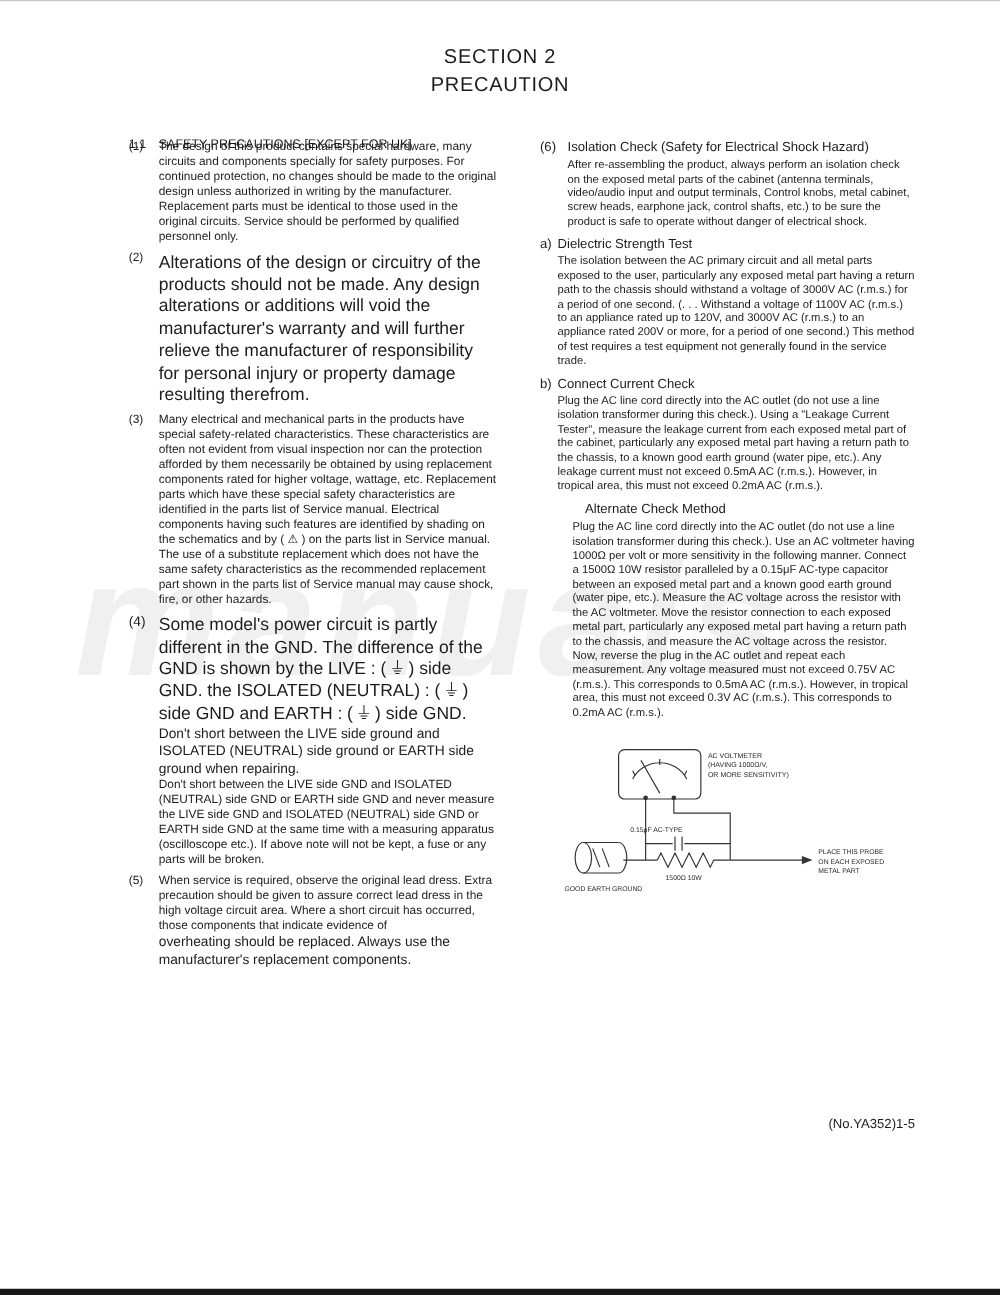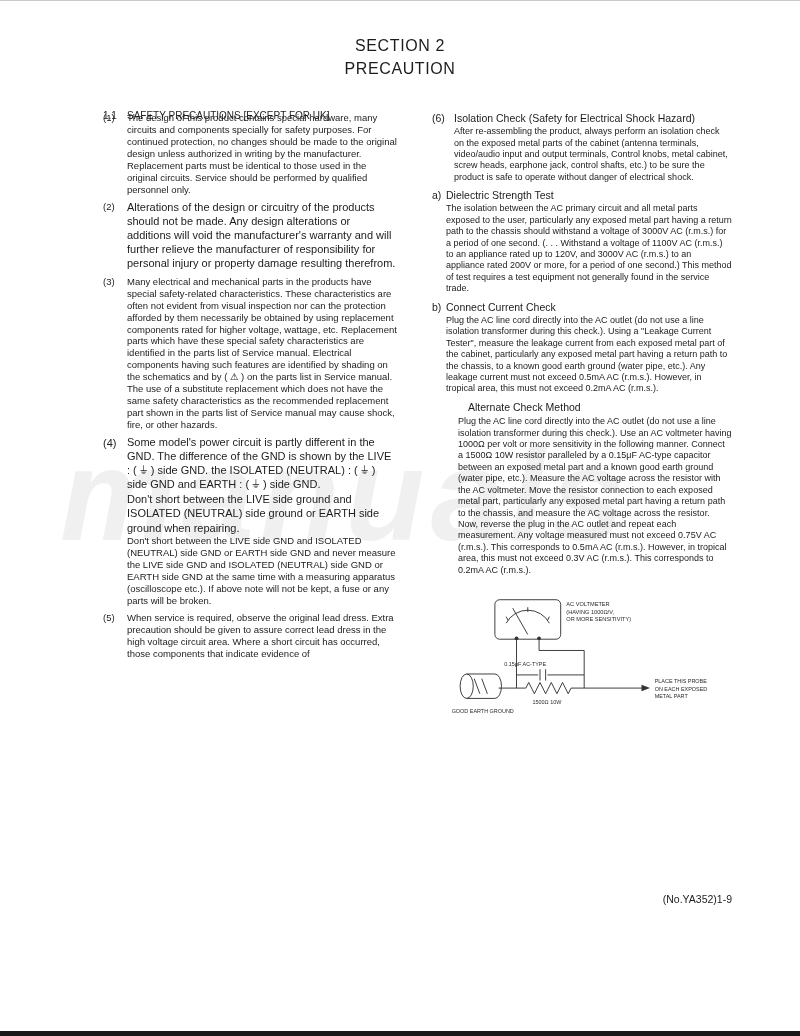--- a/index.html
+++ b/index.html
@@ -13,21 +13,21 @@
   .title { position:absolute; top:34px; left:0; width:100%; text-align:center;
            font-size:16px; line-height:1.45; letter-spacing:0.6px; z-index:1; }
   .section-heading { position:absolute; top:110px; left:103px; font-size:10px; z-index:1; }
   .section-heading .sec-num { display:inline-block; width:24px; }
   .col-left  { position:absolute; top:112px; left:103px; width:294px; z-index:1; }
   .col-right { position:absolute; top:112px; left:432px; width:300px; z-index:1; }
   .item { display:flex; margin-bottom:5px; font-size:9.5px; line-height:1.26; }
   .item .num { width:24px; flex:none; }
   .item .body { flex:1; }
   .blockpart { display:block; }
-  .fs-sm { font-size:11px; line-height:1.27; }
+  .fs-sm { font-size:14px; line-height:1.27; }
   .fs-lg { font-size:11px; line-height:1.3; }
   .r-item { margin-bottom:6px; font-size:9px; line-height:1.27; }
   .r-head-row { display:flex; font-size:10.5px; line-height:1.25; }
   .r-head-row .num { width:22px; flex:none; }
   .r-head-row .lbl { width:14px; flex:none; }
   .r-body { margin-left:22px; margin-top:1px; }
   .r-body-ab { margin-left:14px; margin-top:1px; }
   .alt-head { font-size:10.5px; margin-left:36px; margin-bottom:2px; }
   .alt-body { margin-left:26px; }
   .diagram-wrap { margin:16px 0 0 14px; }
@@ -69,20 +69,21 @@
       <span class="body">
         <span class="blockpart fs-sm">Some model's power circuit is partly different in the GND. The difference of the GND is shown by the LIVE : ( ⏚ ) side GND. the ISOLATED (NEUTRAL) : ( ⏚ ) side GND and EARTH : ( ⏚ ) side GND.</span>
         <span class="blockpart fs-lg">Don't short between the LIVE side ground and ISOLATED (NEUTRAL) side ground or EARTH side ground when repairing.</span>
         <span class="blockpart">Don't short between the LIVE side GND and ISOLATED (NEUTRAL) side GND or EARTH side GND and never measure the LIVE side GND and ISOLATED (NEUTRAL) side GND or EARTH side GND at the same time with a measuring apparatus (oscilloscope etc.). If above note will not be kept, a fuse or any parts will be broken.</span>
       </span>
     </div>
     <div class="item">
       <span class="num">(5)</span>
       <span class="body">
         <span class="blockpart">When service is required, observe the original lead dress. Extra precaution should be given to assure correct lead dress in the high voltage circuit area. Where a short circuit has occurred, those components that indicate evidence of</span>
+        <span class="blockpart fs-lg">overheating should be replaced. Always use the manufacturer's replacement components.</span>
       </span>
     </div>
   </div>
 
   <div class="col-right">
     <div class="r-item">
       <div class="r-head-row">
         <span class="num">(6)</span>
         <span>Isolation Check (Safety for Electrical Shock Hazard)</span>
       </div>
@@ -158,15 +159,15 @@
           <line x1="147" y1="102" x2="210" y2="102" class="wire"></line>
           <polygon points="217,102 208,98.5 208,105.5" fill="#333"></polygon>
         </g>
         <text x="222" y="97" font-size="5.8">PLACE THIS PROBE</text>
         <text x="222" y="105" font-size="5.8">ON EACH EXPOSED</text>
         <text x="222" y="113" font-size="5.8">METAL PART</text>
       </svg>
     </div>
   </div>
 
-  <div class="footer">(No.YA352)1-9</div>
+  <div class="footer">(No.YA352)1-5</div>
   <div class="scan-bottom"></div>
 </div>
 
 </body></html>

